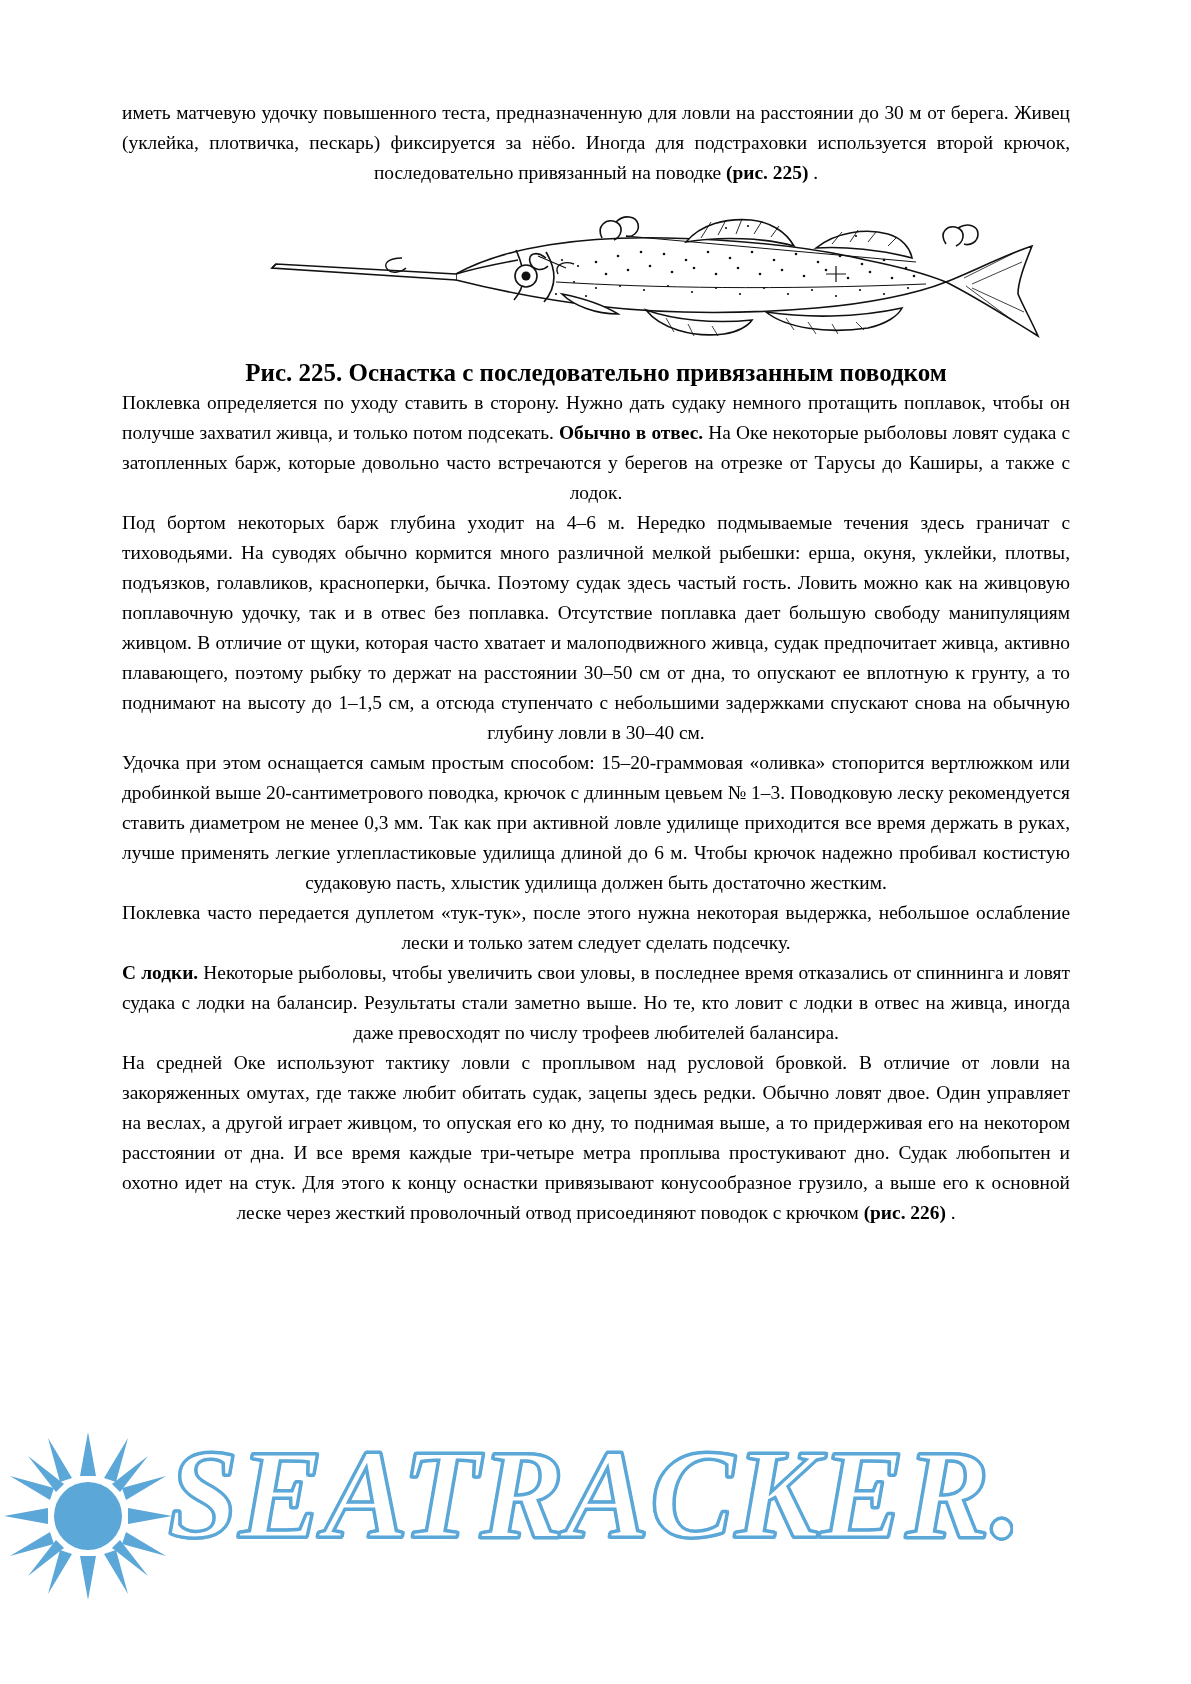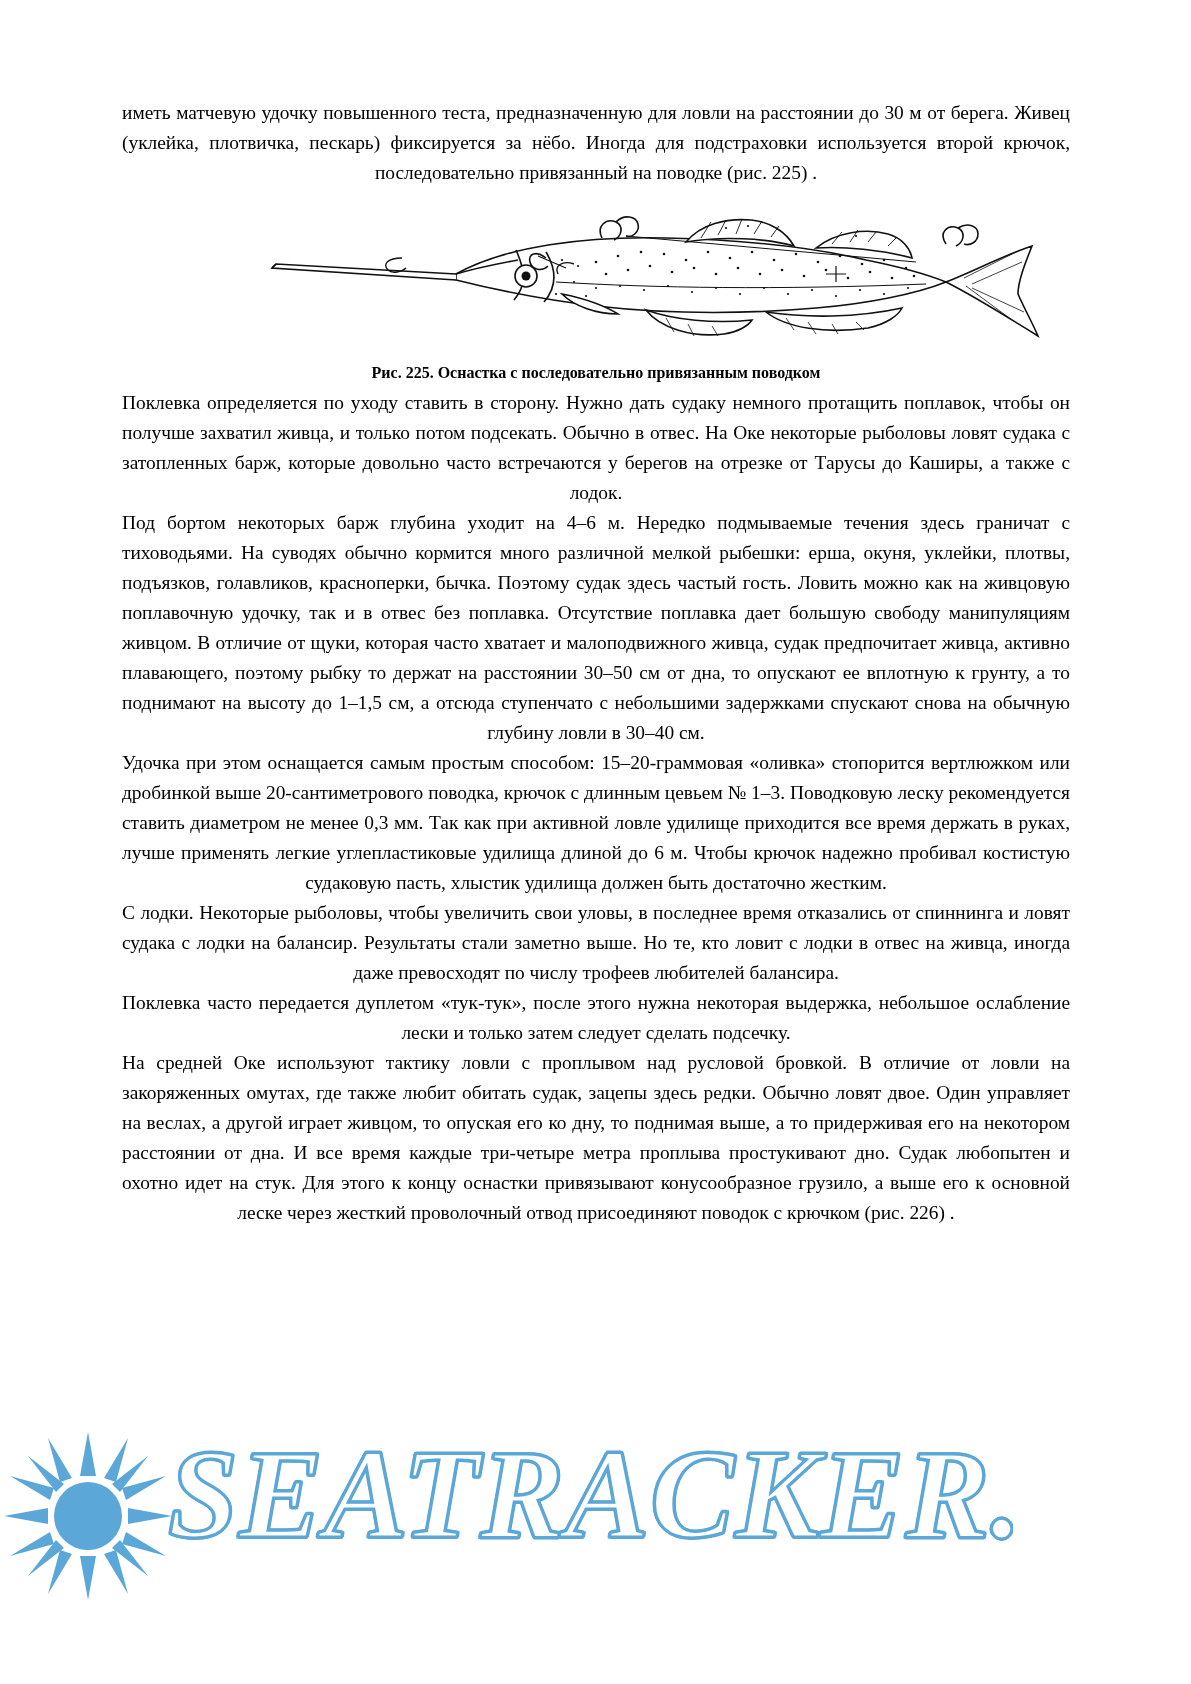--- a/index.html
+++ b/index.html
@@ -31,29 +31,29 @@
     margin: 0;
     font-size: 19.4px;
     line-height: 30px;
     text-align: center;
     text-indent: 0;
   }
   p.just {
     text-align: justify;
     text-align-last: center;
   }
-  b { font-weight: normal; }
+  b { font-weight: bold; }
   .fig-wrap {
     margin-top: 14px;
     margin-bottom: 6px;
     text-align: center;
   }
   .fig-caption {
     font-weight: bold;
-    font-size: 16px;
+    font-size: 25px;
     line-height: 30px;
     text-align: center;
     margin-top: 4px;
   }
   .watermark {
     position: absolute;
     left: 0;
     top: 1398px;
     width: 1013px;
     height: 286px;
@@ -199,23 +199,23 @@
     </div>
 
     <div class="fig-caption">Рис. 225. Оснастка с последовательно привязанным поводком</div>
 
     <p class="just"><span>Поклевка определяется по уходу ставить в сторону. Нужно дать судаку немного протащить поплавок, чтобы он получше захватил живца, и только потом подсекать. </span><b>Обычно в отвес.</b><span> На Оке некоторые рыболовы ловят судака с затопленных барж, которые довольно часто встречаются у берегов на отрезке от Тарусы до Каширы, а также с лодок.</span></p>
 
     <p class="just"><span>Под бортом некоторых барж глубина уходит на 4–6 м. Нередко подмываемые течения здесь граничат с тиховодьями. На суводях обычно кормится много различной мелкой рыбешки: ерша, окуня, уклейки, плотвы, подъязков, голавликов, красноперки, бычка. Поэтому судак здесь частый гость. Ловить можно как на живцовую поплавочную удочку, так и в отвес без поплавка. Отсутствие поплавка дает большую свободу манипуляциям живцом. В отличие от щуки, которая часто хватает и малоподвижного живца, судак предпочитает живца, активно плавающего, поэтому рыбку то держат на расстоянии 30–50 см от дна, то опускают ее вплотную к грунту, а то поднимают на высоту до 1–1,5 см, а отсюда ступенчато с небольшими задержками спускают снова на обычную глубину ловли в 30–40 см.</span></p>
 
     <p class="just"><span>Удочка при этом оснащается самым простым способом: 15–20-граммовая «оливка» стопорится вертлюжком или дробинкой выше 20-сантиметрового поводка, крючок с длинным цевьем № 1–3. Поводковую леску рекомендуется ставить диаметром не менее 0,3 мм. Так как при активной ловле удилище приходится все время держать в руках, лучше применять легкие углепластиковые удилища длиной до 6 м. Чтобы крючок надежно пробивал костистую судаковую пасть, хлыстик удилища должен быть достаточно жестким.</span></p>
 
+    <p class="just"><span>Поклевка часто передается дуплетом «тук-тук», после этого нужна некоторая выдержка, небольшое ослабление лески и только затем следует сделать подсечку.</span></p>
+
     <p class="just"><b>С лодки.</b><span> Некоторые рыболовы, чтобы увеличить свои уловы, в последнее время отказались от спиннинга и ловят судака с лодки на балансир. Результаты стали заметно выше. Но те, кто ловит с лодки в отвес на живца, иногда даже превосходят по числу трофеев любителей балансира.</span></p>
-
-    <p class="just"><span>Поклевка часто передается дуплетом «тук-тук», после этого нужна некоторая выдержка, небольшое ослабление лески и только затем следует сделать подсечку.</span></p>
 
     <p class="just"><span>На средней Оке используют тактику ловли с проплывом над русловой бровкой. В отличие от ловли на закоряженных омутах, где также любит обитать судак, зацепы здесь редки. Обычно ловят двое. Один управляет на веслах, а другой играет живцом, то опуская его ко дну, то поднимая выше, а то придерживая его на некотором расстоянии от дна. И все время каждые три-четыре метра проплыва простукивают дно. Судак любопытен и охотно идет на стук. Для этого к концу оснастки привязывают конусообразное грузило, а выше его к основной леске через жесткий проволочный отвод присоединяют поводок с крючком </span><b>(рис. 226)</b><span> .</span></p>
 
   </div>
 
   <div class="watermark">
     <svg class="wm-sun" viewBox="0 0 168 168" xmlns="http://www.w3.org/2000/svg">
       <g fill="#5aa7d8">
         <circle cx="84" cy="84" r="34"></circle>
         <g>

